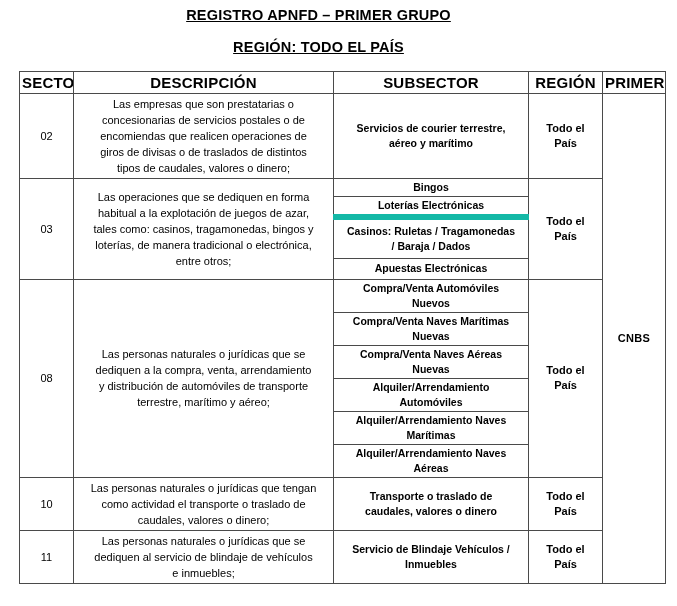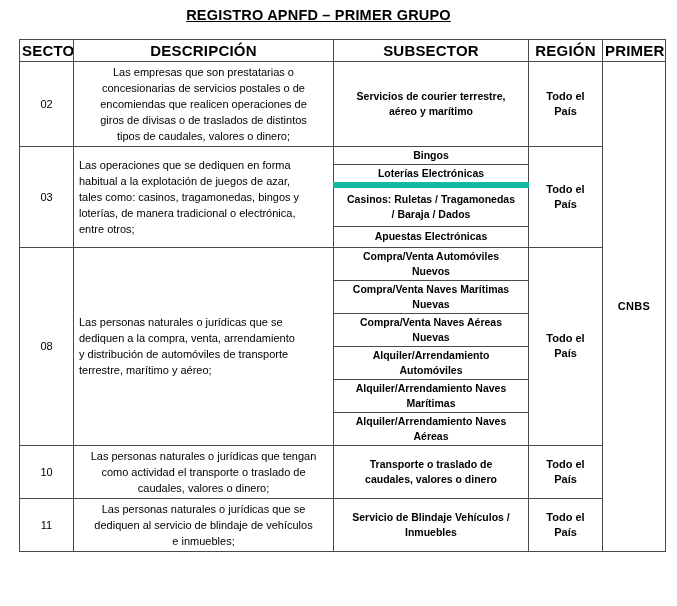--- a/index.html
+++ b/index.html
@@ -33,21 +33,21 @@
     overflow: hidden;
   }
   th {
     font-size: 15px; font-weight: bold;
     height: 22px; padding: 1px 2px;
     letter-spacing: 0.2px;
   }
   td { font-size: 11px; line-height: 16px; padding: 1px 3px; }
 
   td.sector { width: 54px; }
-  td.desc   { white-space: pre-line; text-align: left; padding: 2px 5px; }
+  td.desc   { white-space: pre-line; text-align: center; padding: 2px 5px; }
   td.desc.left { text-align: center; }
   td.sub    {
     white-space: pre-line; font-weight: bold;
     font-size: 10.5px; line-height: 15px; padding: 1px 1px;
   }
   td.region { white-space: pre-line; font-weight: bold; line-height: 15px; }
   td.gestor { font-weight: bold; letter-spacing: 0.3px; }
 
   
   tr.h80 td { height: 80px; }
@@ -62,20 +62,21 @@
   
   td.gray-bottom { border-bottom: 6px solid #14b8a6; }
 </style>
 </head>
 <body>
 
 <div class="page">
 
   <div class="titles">
     <div class="doc-title">REGISTRO APNFD – PRIMER GRUPO</div>
+    <div class="doc-title">REGIÓN: TODO EL PAÍS</div>
   </div>
 
   <table class="registro">
     <colgroup>
       <col style="width:54px">
         <col style="width:260px">
         <col style="width:195px">
         <col style="width:74px">
         <col style="width:63px">
     </colgroup>

